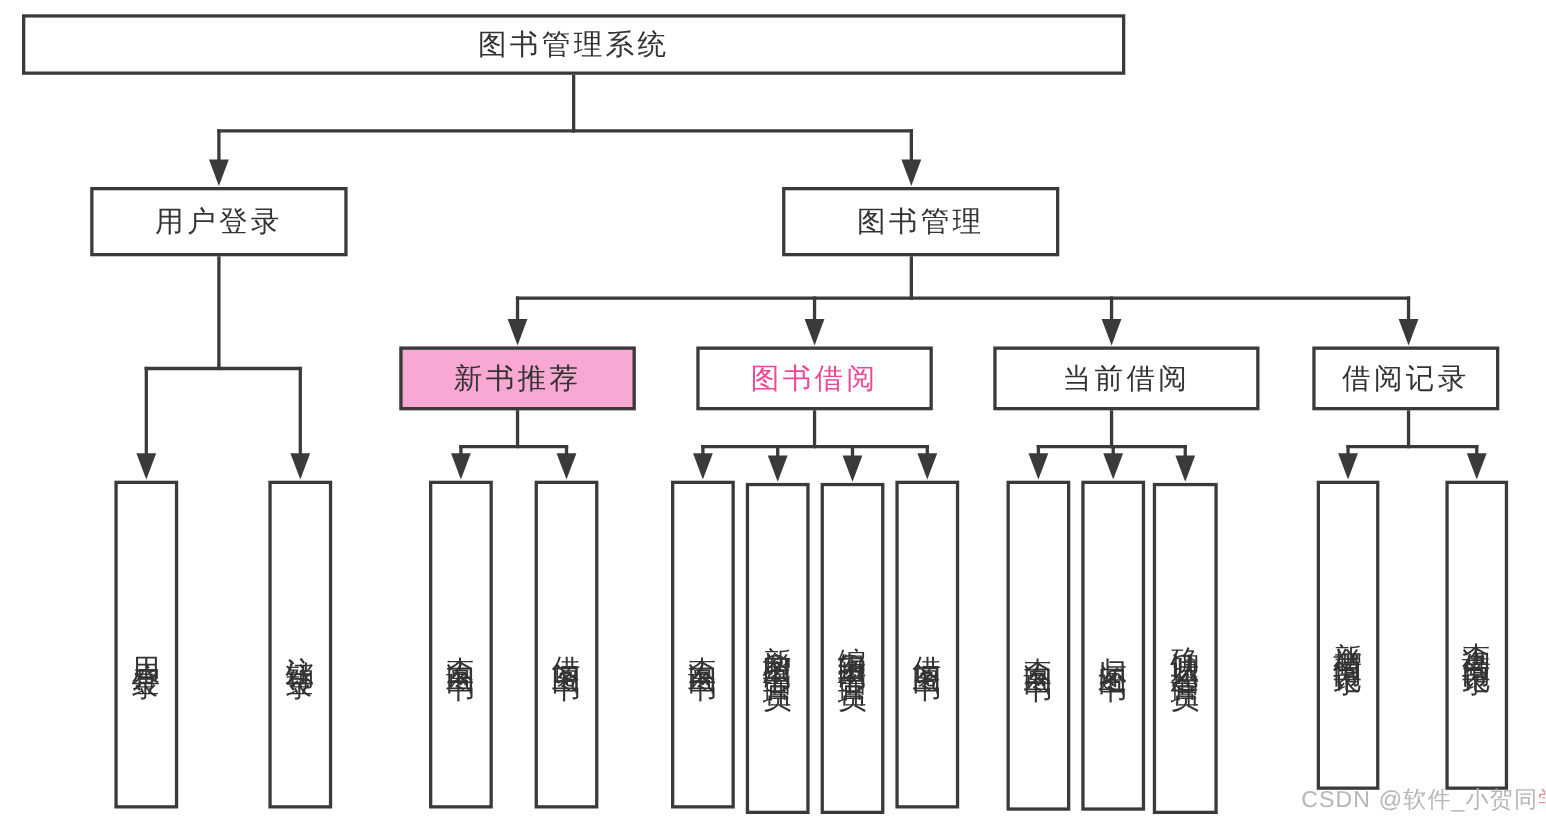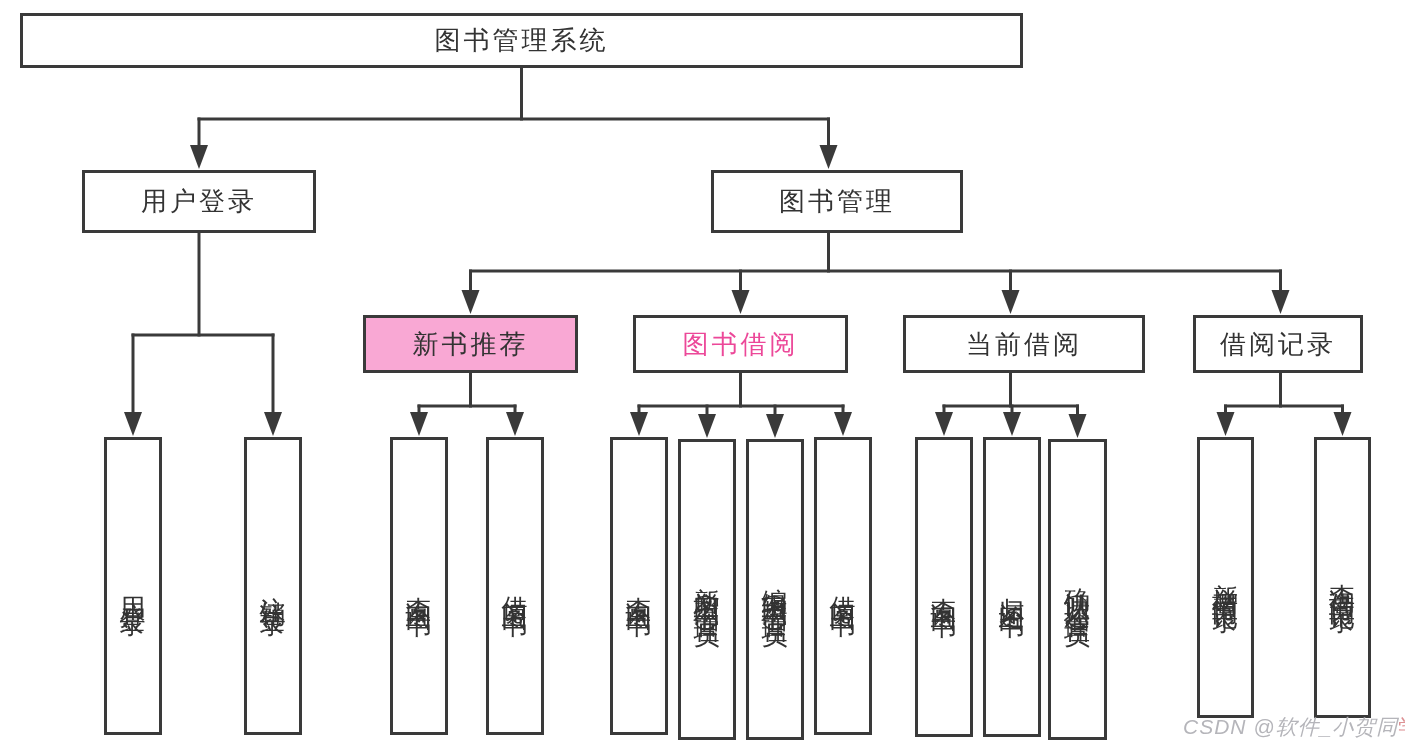--- a/index.html
+++ b/index.html
@@ -162,14 +162,14 @@
       <div class="node vertical" style="left: 1048px; top: 439px; width: 59px; height: 301px; border-color: rgb(58, 58, 58); background: rgb(255, 255, 255); color: rgb(51, 51, 51);">
         <span>确认归还（管理员）</span>
       </div>
       <div class="node vertical" style="left: 1197px; top: 437px; width: 57px; height: 281px; border-color: rgb(58, 58, 58); background: rgb(255, 255, 255); color: rgb(51, 51, 51);">
         <span>新增借阅记录</span>
       </div>
       <div class="node vertical" style="left: 1314px; top: 437px; width: 57px; height: 281px; border-color: rgb(58, 58, 58); background: rgb(255, 255, 255); color: rgb(51, 51, 51);">
         <span>查询借阅记录</span>
       </div>
     </div>
-  <div class="watermark"><span style="color: rgb(181, 181, 186); font-style: italic;">CSDN @软件_小贺同</span><span style="color: rgb(221, 145, 148);">学</span></div>
+  <div class="watermark"><span style="color: rgb(181, 181, 186);">CSDN @软件_小贺同</span><span style="color: rgb(221, 145, 148);">学</span></div>
 </div>
 
 </body></html>

